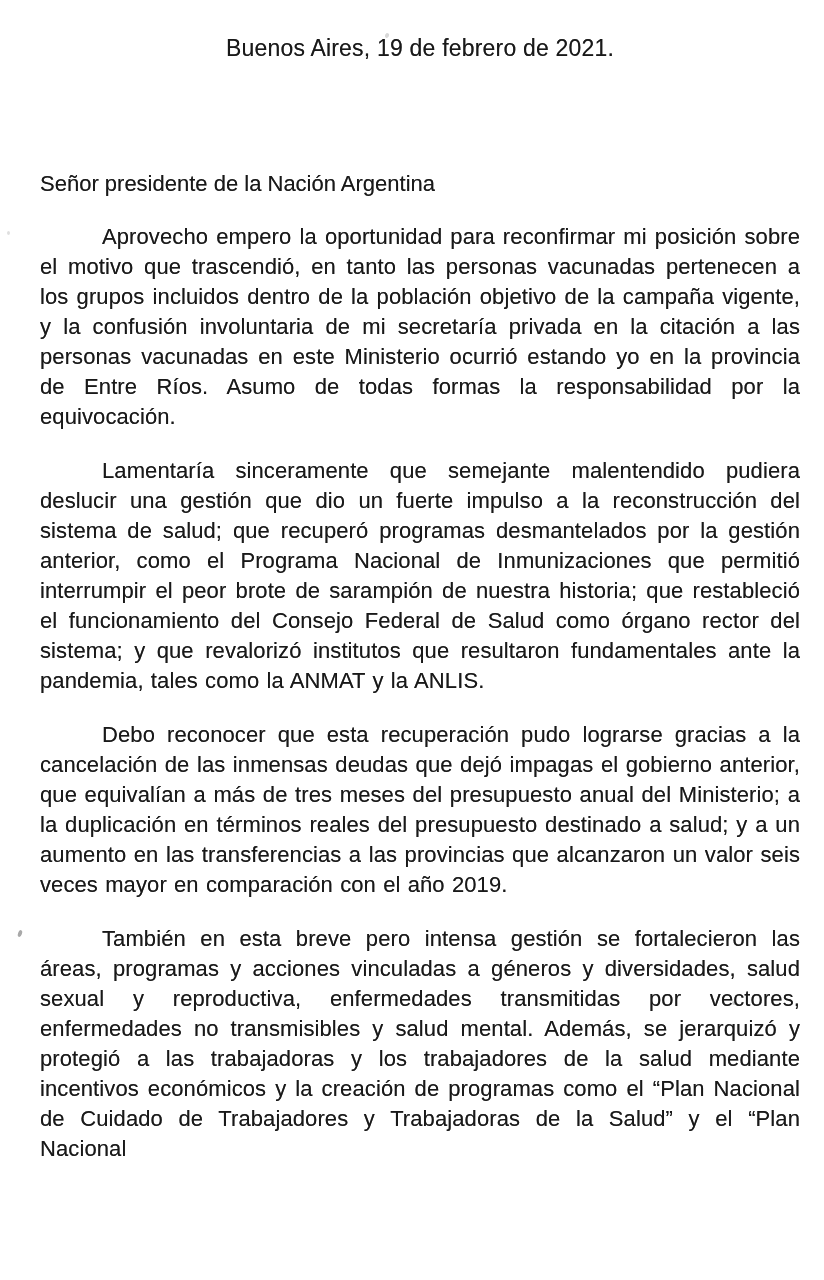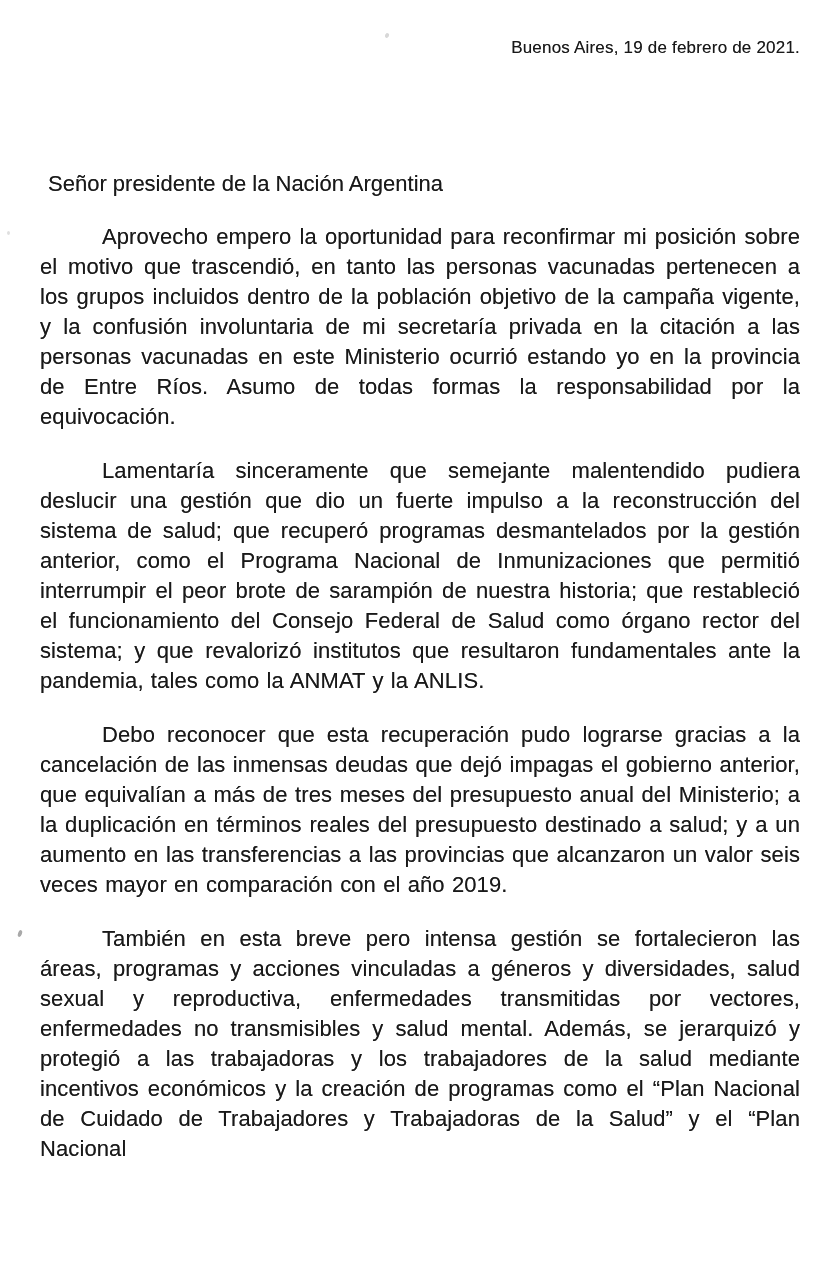--- a/index.html
+++ b/index.html
@@ -24,32 +24,31 @@
     filter: contrast(1.04);
   }
   .content {
     position: absolute;
     left: 40px;
     top: 0;
     width: 760px;
   }
   .dateline {
     margin-top: 34px;
-    text-align: right;
-    font-size: 17px;
+    text-align: center;
+    font-size: 23px;
     line-height: 28px;
     letter-spacing: 0.2px;
     white-space: nowrap;
   }
   .salutation {
     margin-top: 108px;
     font-size: 22px;
     line-height: 28px;
     text-align: left;
-    margin-left: 8px;
   }
   p.para {
     margin: 24px 0 0 0;
     font-size: 22px;
     line-height: 30px;
     text-align: justify;
     text-indent: 62px;
     word-spacing: 1px;
     letter-spacing: 0.1px;
   }

